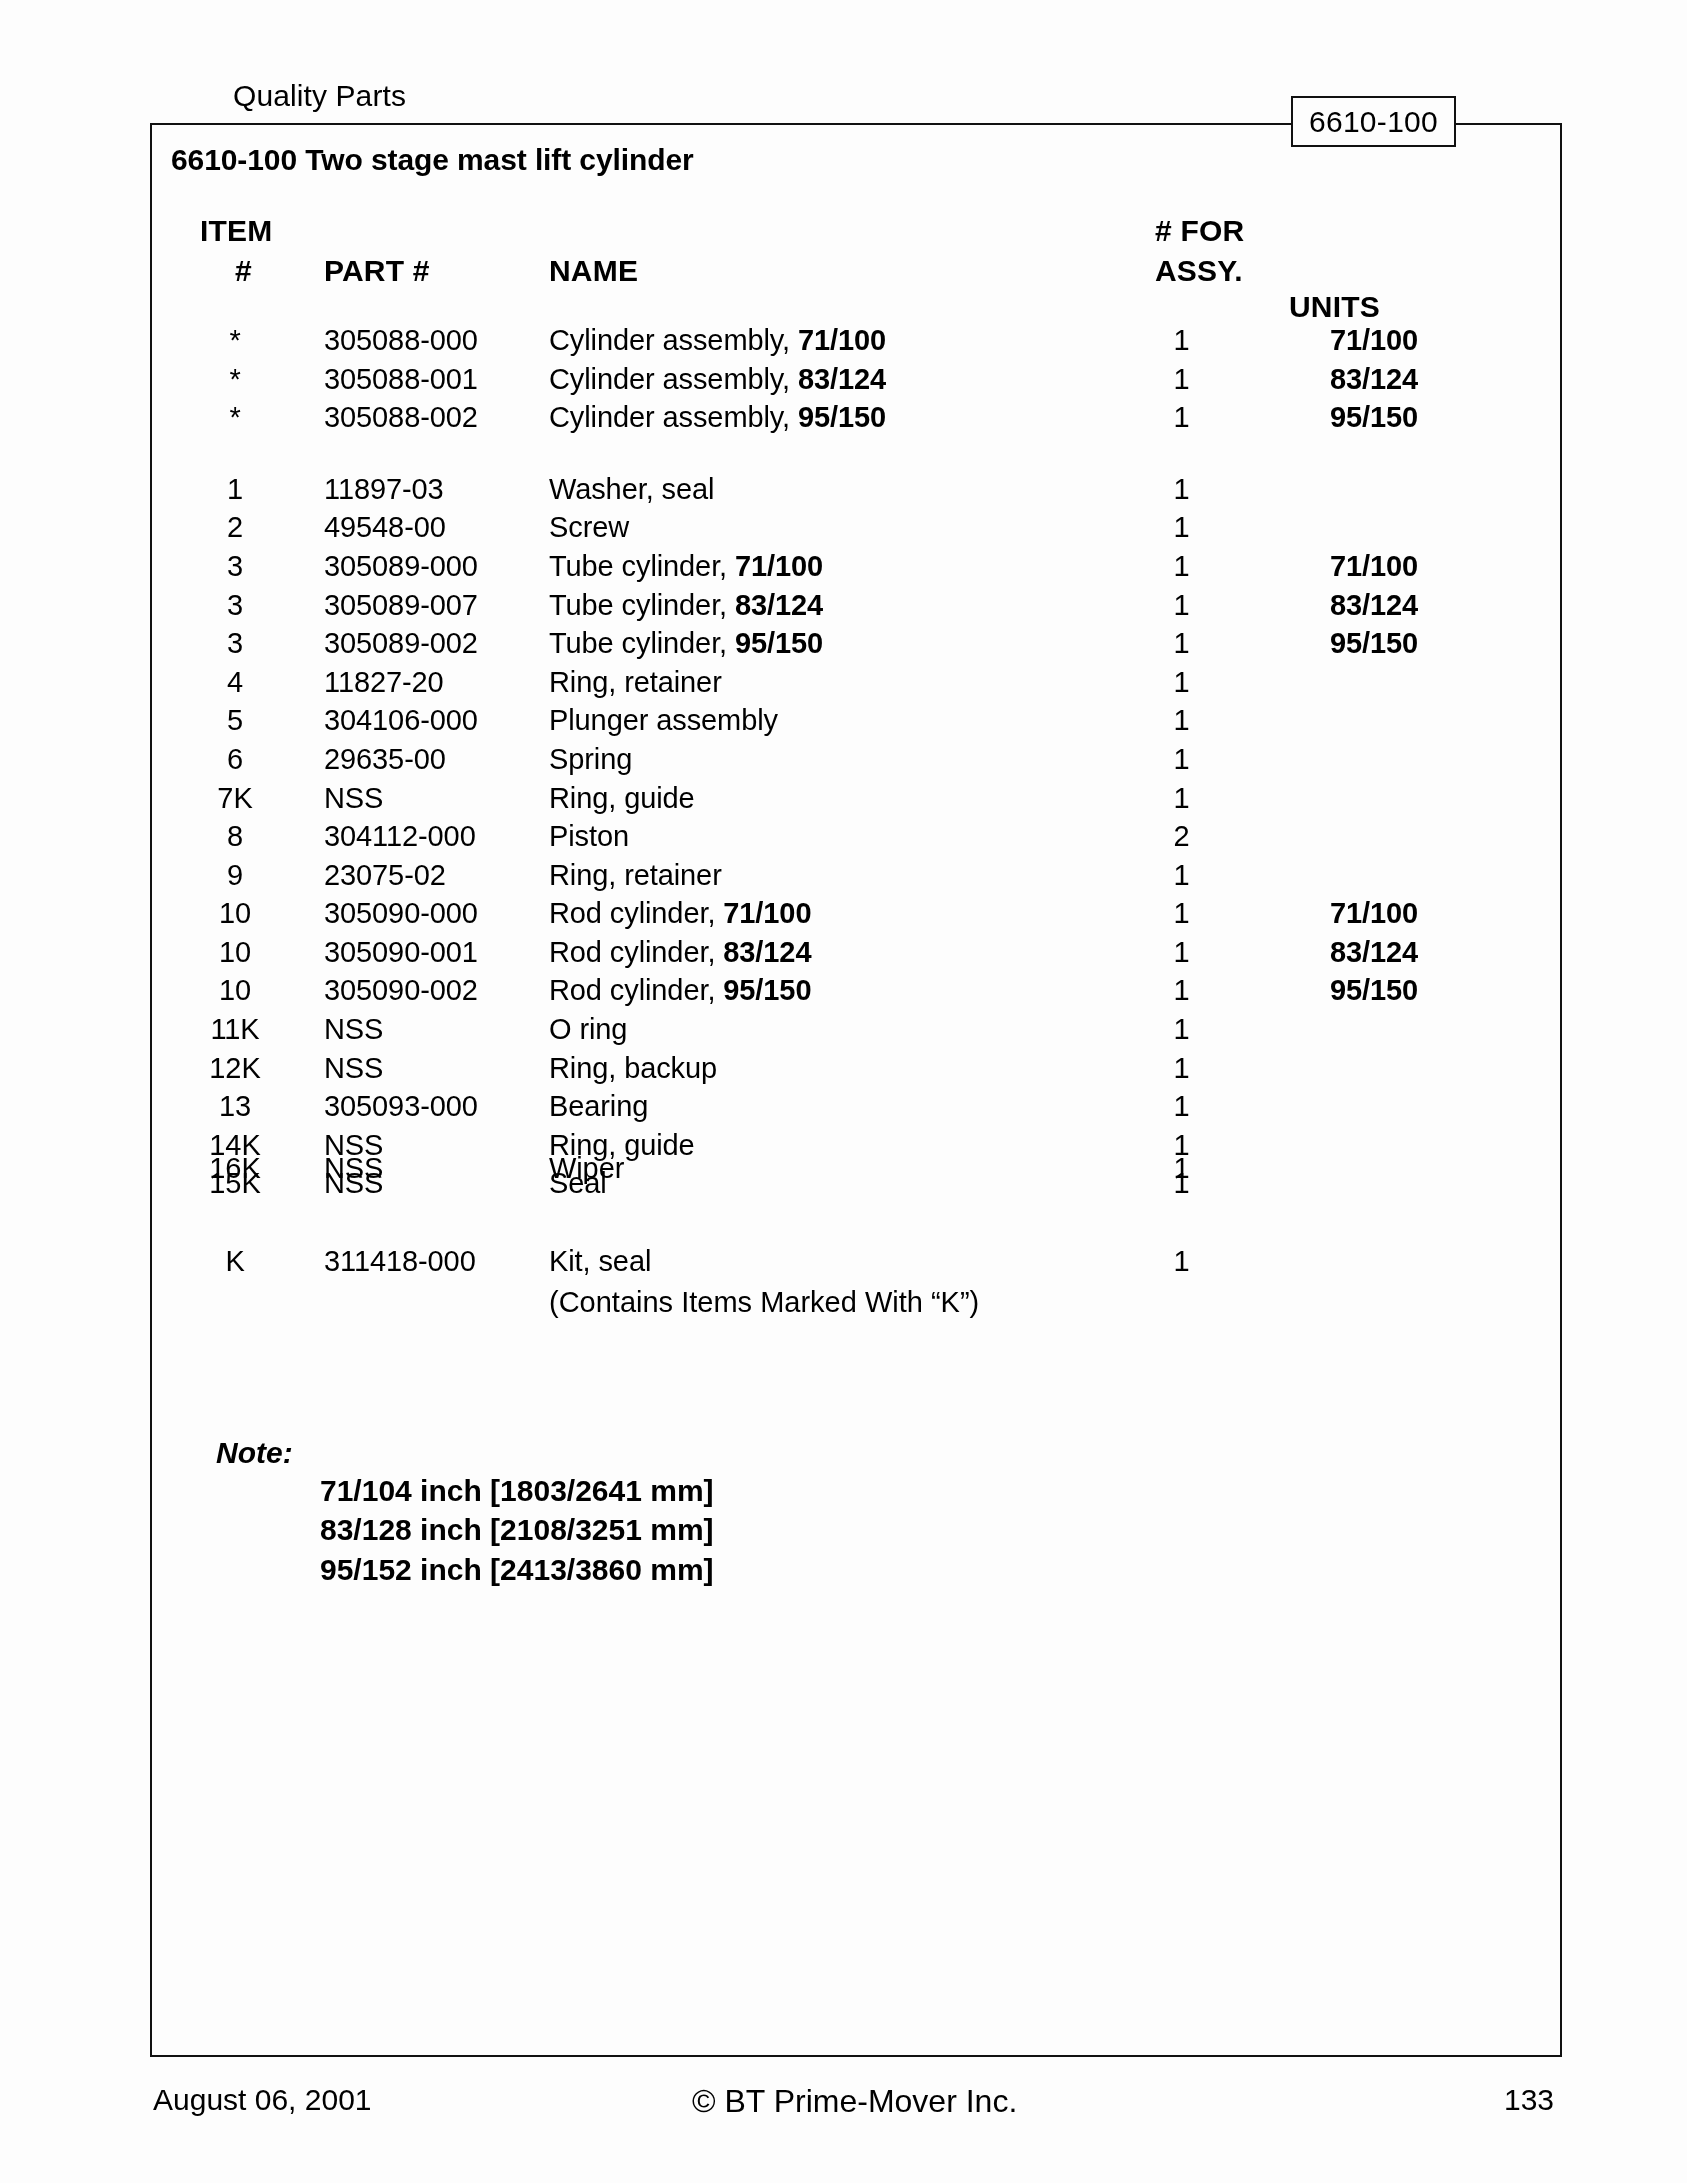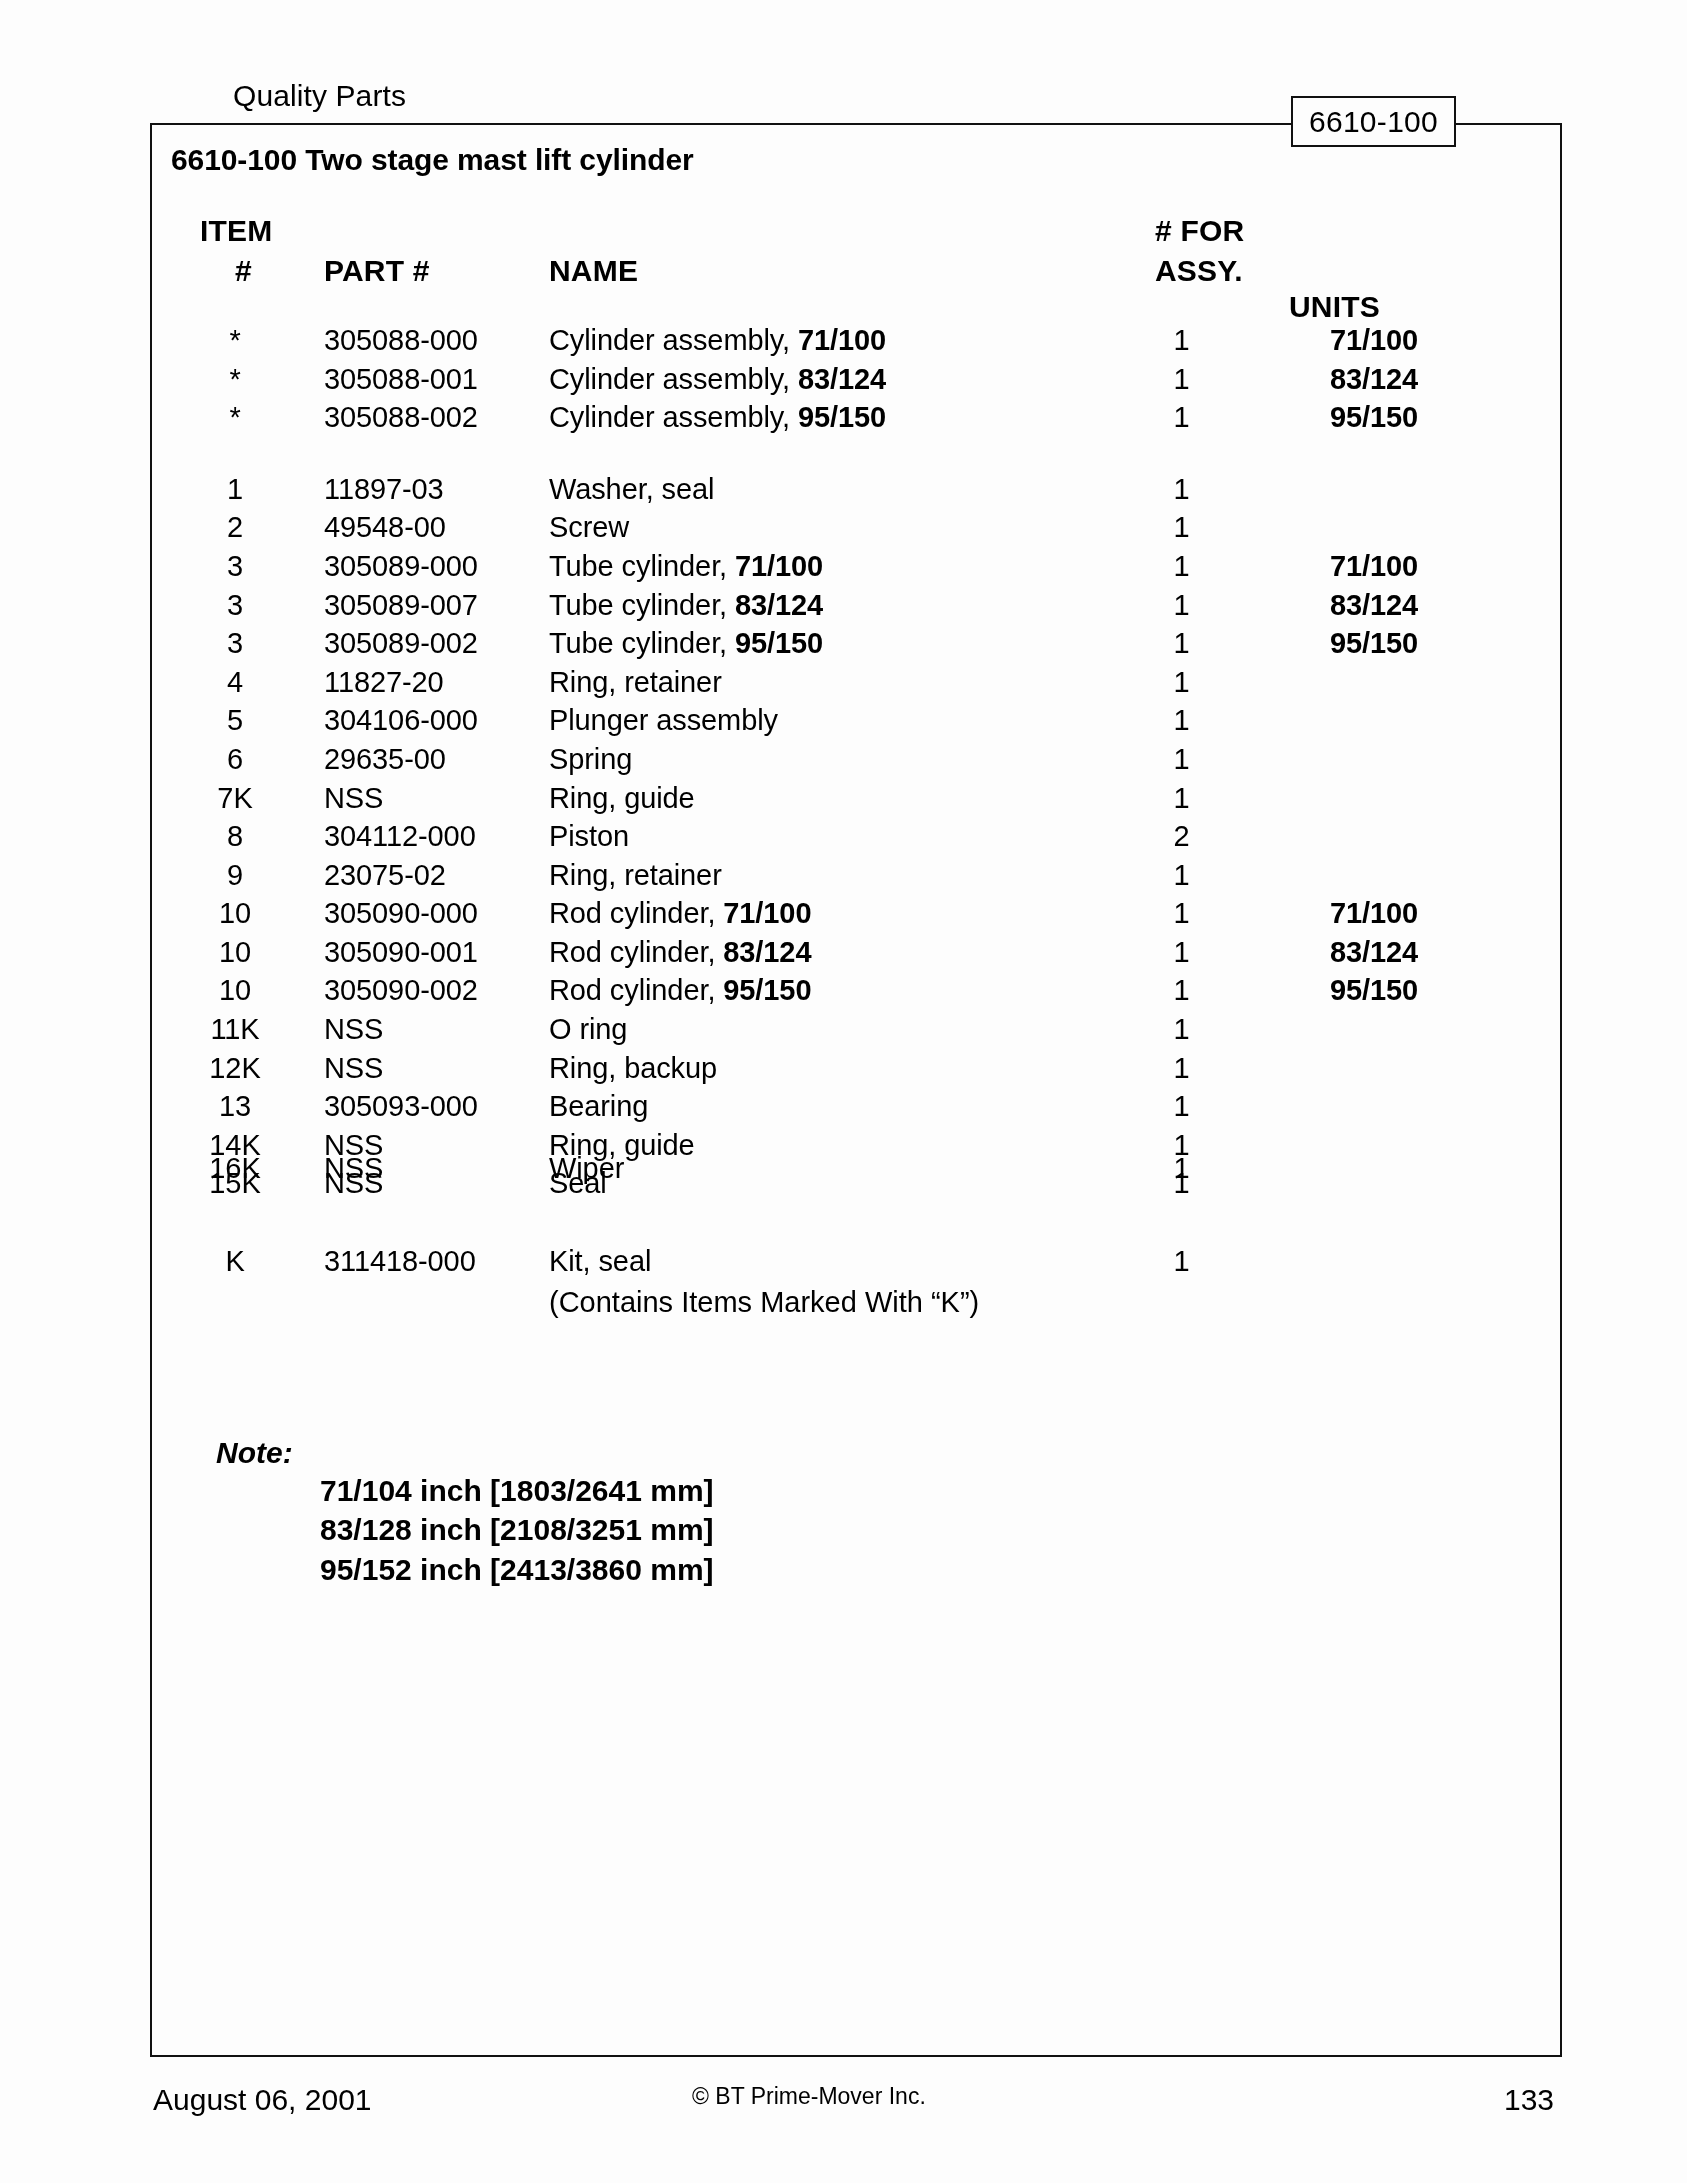--- a/index.html
+++ b/index.html
@@ -143,21 +143,21 @@
     position: absolute;
     left: 153px;
     top: 2083px;
     font-size: 30px;
     white-space: nowrap;
   }
   #footer-copyright {
     position: absolute;
     left: 692px;
     top: 2083px;
-    font-size: 23px;
+    font-size: 32px;
     white-space: nowrap;
   }
   #footer-pagenum {
     position: absolute;
     left: 1504px;
     top: 2083px;
     font-size: 30px;
     white-space: nowrap;
   }
 

